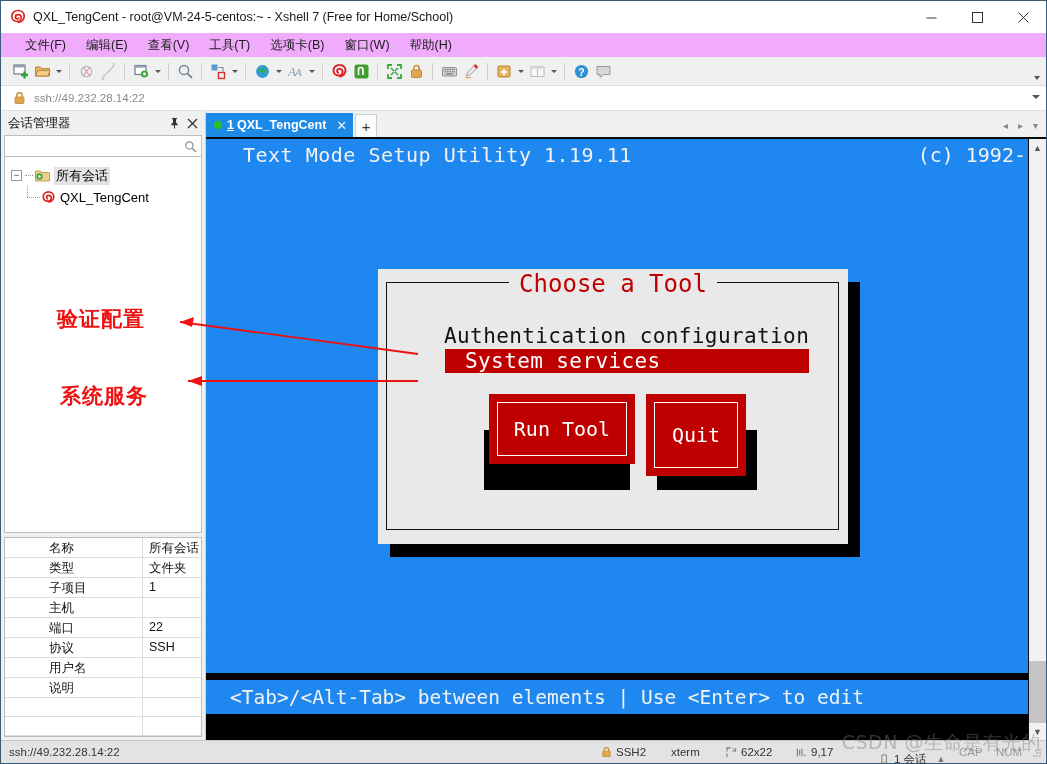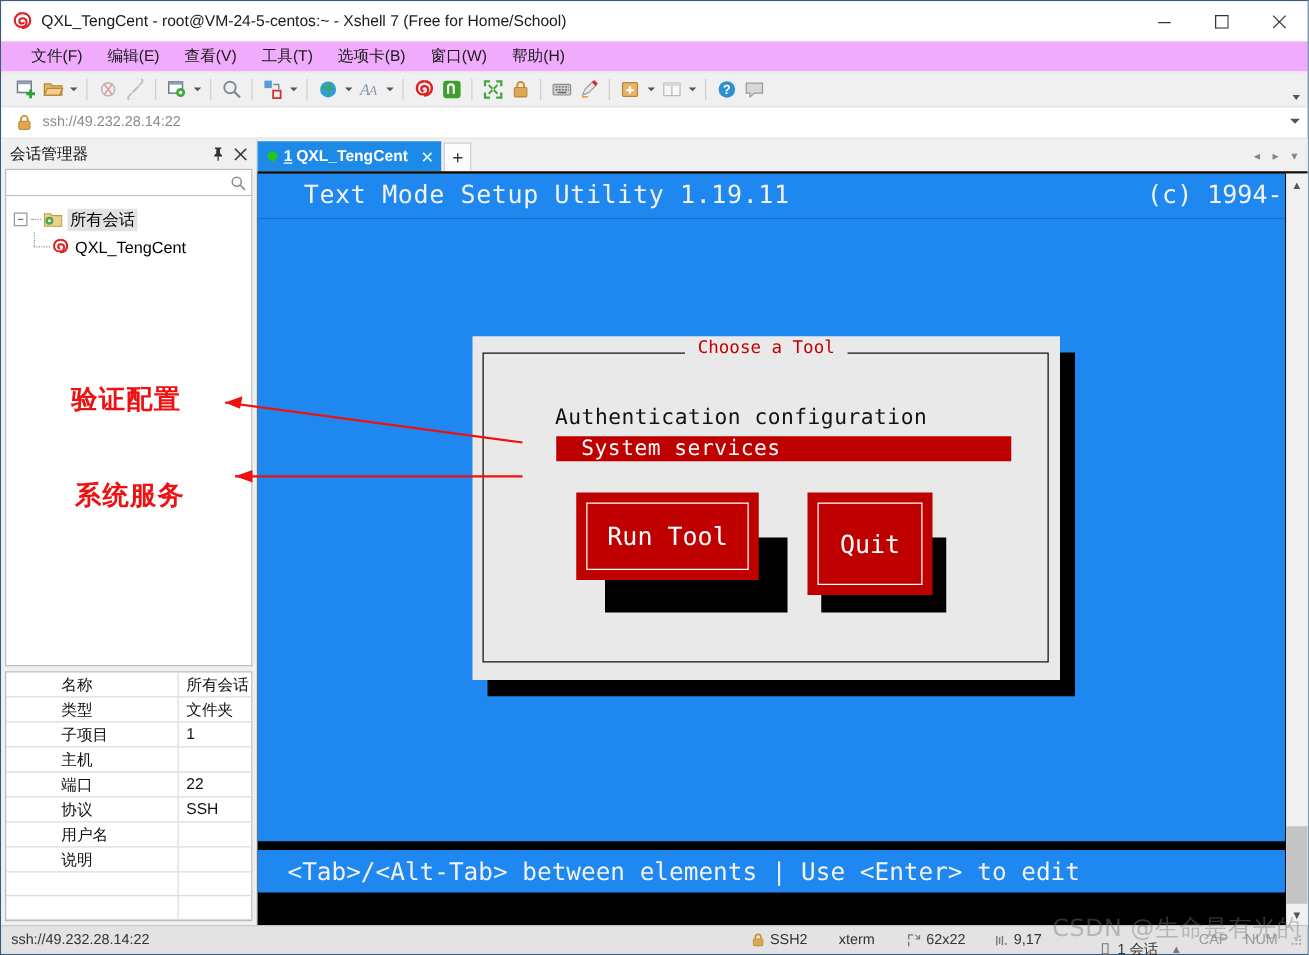--- a/index.html
+++ b/index.html
@@ -136,26 +136,26 @@
   
   .dlgshadow { position:absolute; background:#000; }
   .dlg {
     position:absolute; left:172px; top:130px; width:470px; height:275px;
     background:#e9e9e9; border:0;
   }
   .dlg-inner { position:absolute; left:8px; top:13px; right:9px; bottom:14px; border:1px solid #111; }
   .dlg-title {
     position:absolute; left:0; right:0; top:1px; text-align:center;
     font-family:"DejaVu Sans Mono","Liberation Mono",monospace;
-    font-size:14px; color:#c00000; background:transparent;
+    font-size:24px; color:#c00000; background:transparent;
   }
   .dlg-title span { background:#e9e9e9; padding:0 10px; }
   .opt {
     position:absolute; left:66px; font-family:"DejaVu Sans Mono","Liberation Mono",monospace;
-    font-size:17px; white-space:nowrap; letter-spacing:0.4px;
+    font-size:21px; white-space:nowrap; letter-spacing:0.4px;
   }
   .opt.plain { top:55px; color:#111; }
   .opt.sel { top:80px; left:67px; width:364px; background:#bf0000; color:#fff; padding-left:20px; }
   .btn {
     position:absolute; background:#bf0000;
     font-family:"DejaVu Sans Mono","Liberation Mono",monospace;
     font-size:20px; color:#fff;
     display:flex; align-items:center; justify-content:center;
   }
   .btn .ib { border:1px solid #fff; width:calc(100% - 16px); height:calc(100% - 16px); display:flex; align-items:center; justify-content:center; }
@@ -482,35 +482,35 @@
           <div class="tsarrow">▸</div>
           <div class="tsarrow">▾</div>
         </div>
       </div>
 
       <div class="termwrap">
         <div class="term">
           <div class="term-blue-top"></div>
           <div class="term-blue-body"></div>
           <div class="term-line1">Text Mode Setup Utility 1.19.11</div>
-          <div class="term-line-right">(c) 1994-</div>
+          <div class="term-line-right">(c) 1992-</div>
 
           <div class="dlgshadow" style="left:184px; top:143px; width:470px; height:275px;"></div>
 
           <div class="dlg">
             <div class="dlg-inner"></div>
             <div class="dlg-title"><span>Choose a Tool</span></div>
 
             <div class="opt plain">Authentication configuration</div>
             <div class="opt sel">System services</div>
 
             <div class="btnshadow" style="left:106px; top:161px; width:146px; height:60px;"></div>
             <div class="btnshadow" style="left:279px; top:161px; width:100px; height:60px;"></div>
 
-            <div class="btn" style="left:83px; top:125px; width:146px; height:70px;">
+            <div class="btn" style="left:111px; top:125px; width:146px; height:70px;">
               <div class="ib">
                   <span>Run Tool</span>
                 </div>
             </div>
             <div class="btn" style="left:268px; top:125px; width:100px; height:82px;">
               <div class="ib">
                   <span>Quit</span>
                 </div>
             </div>
           </div>

